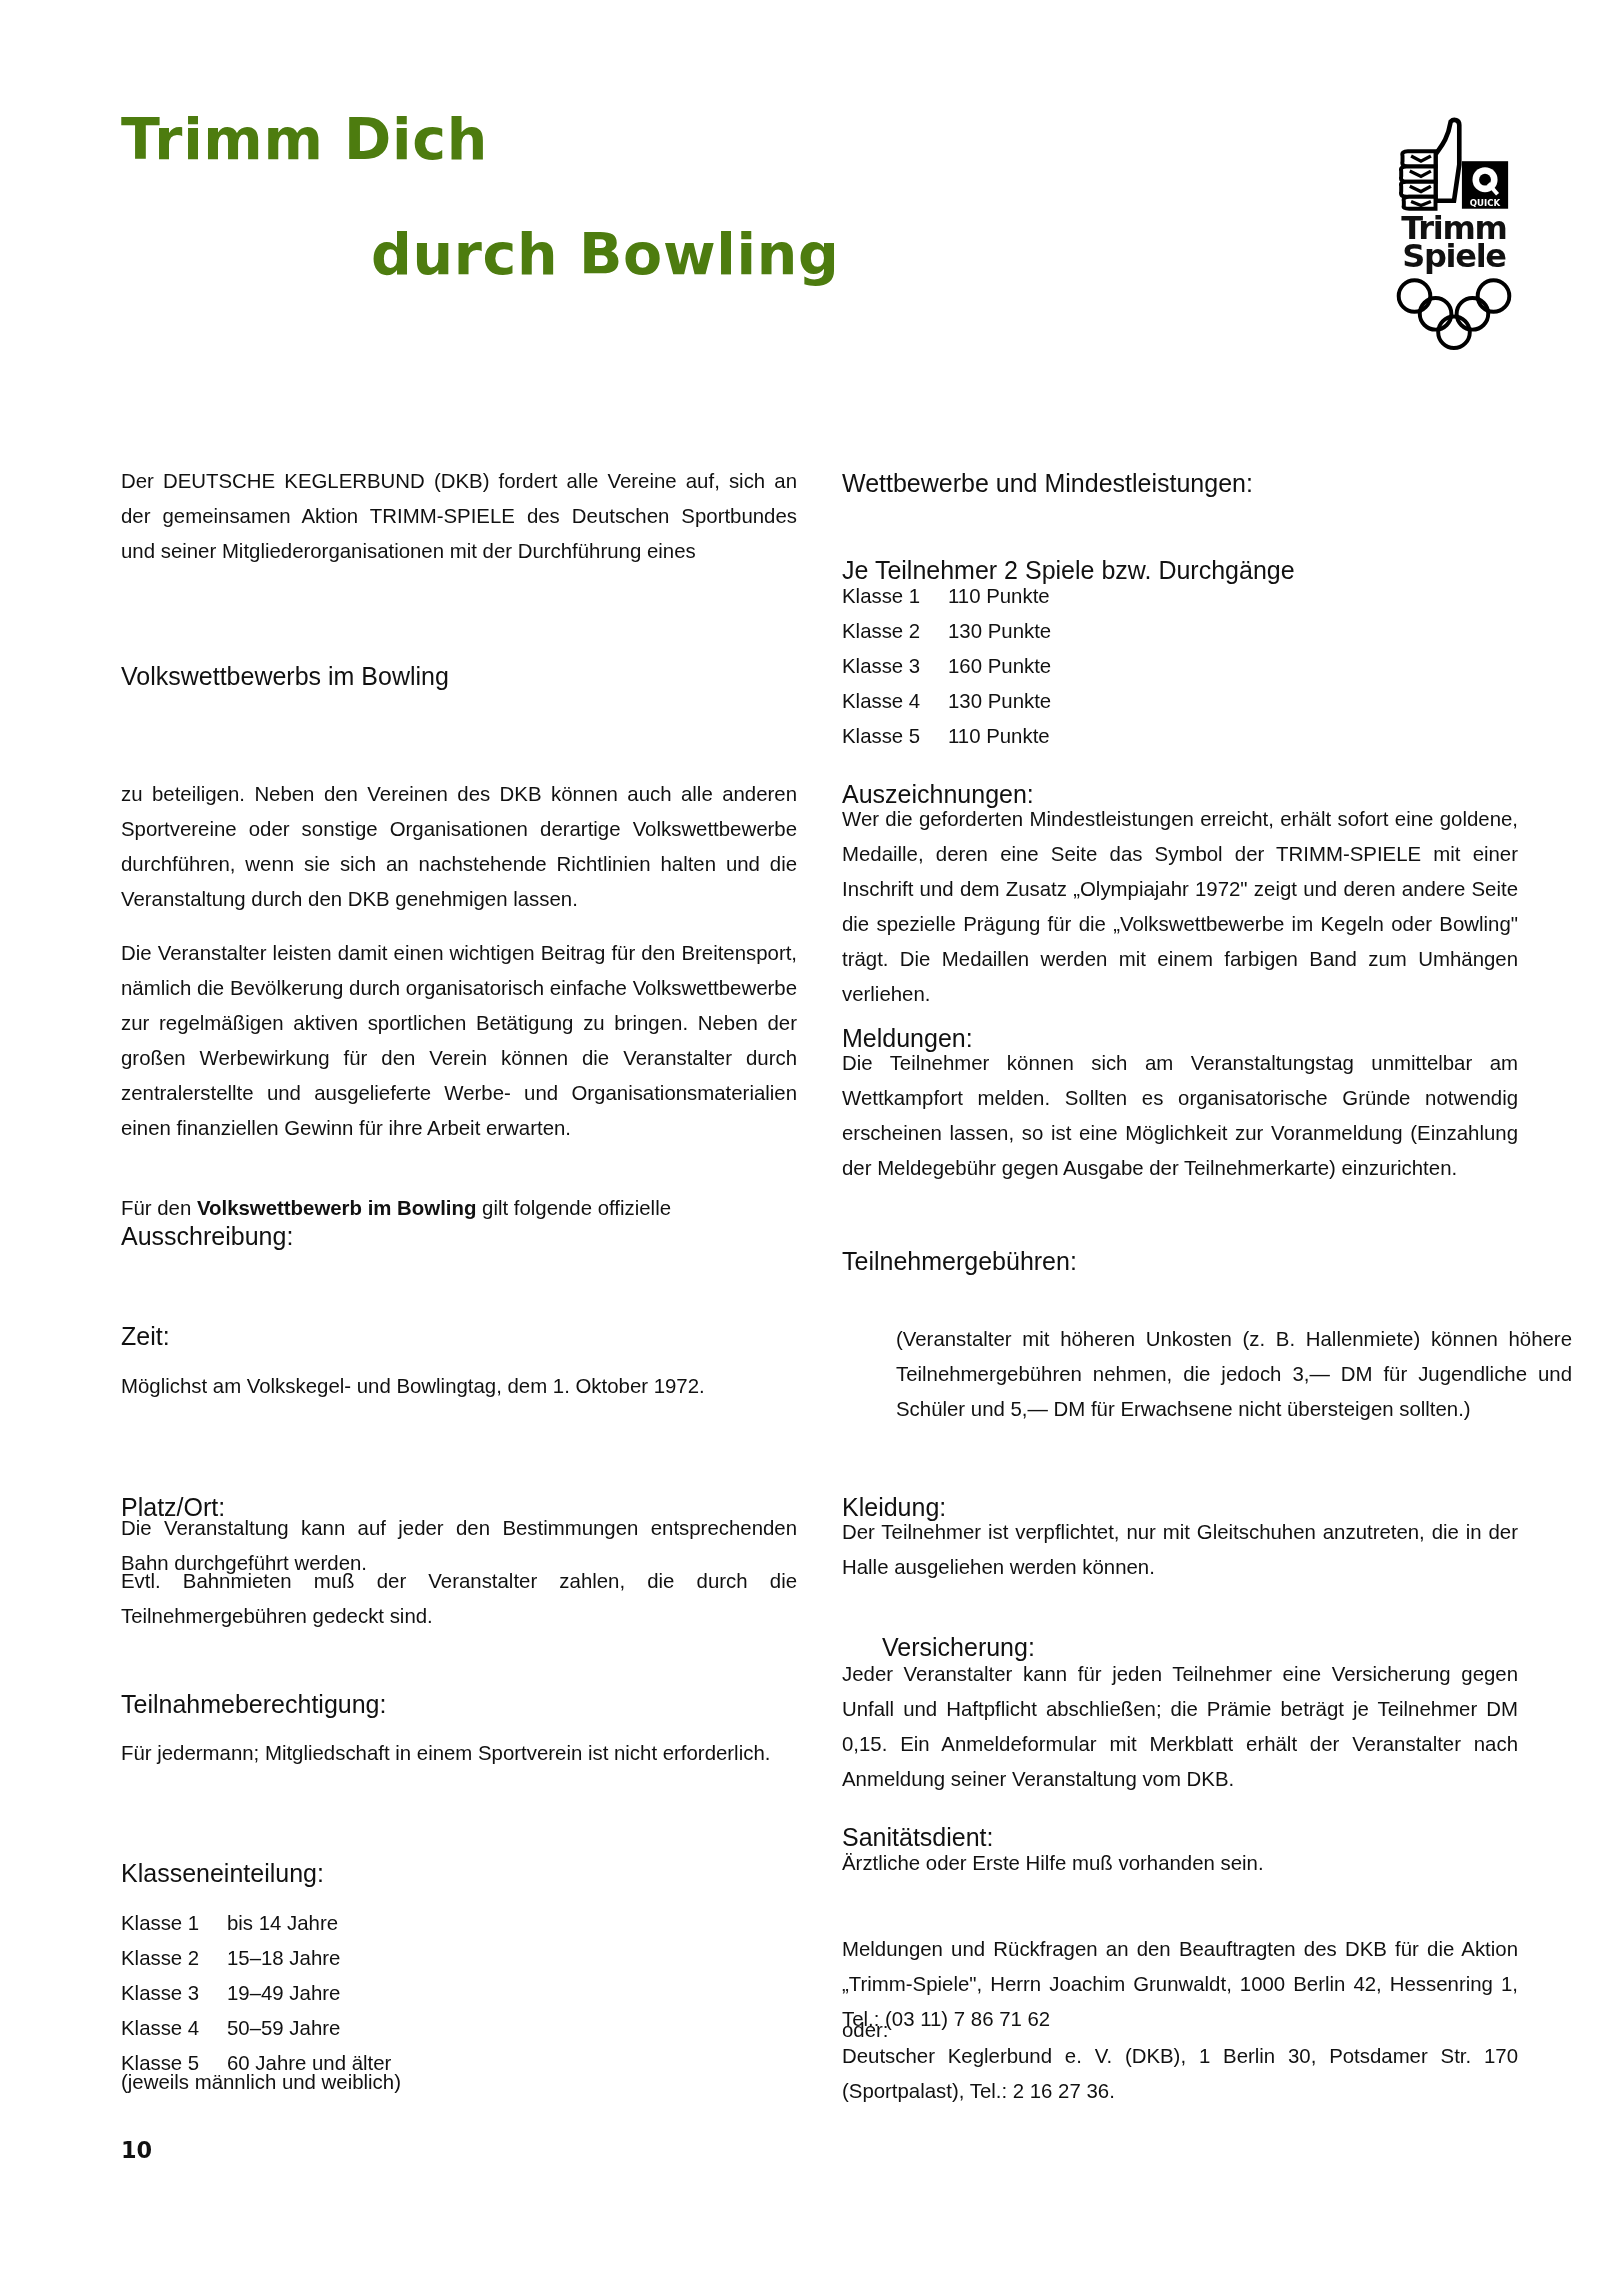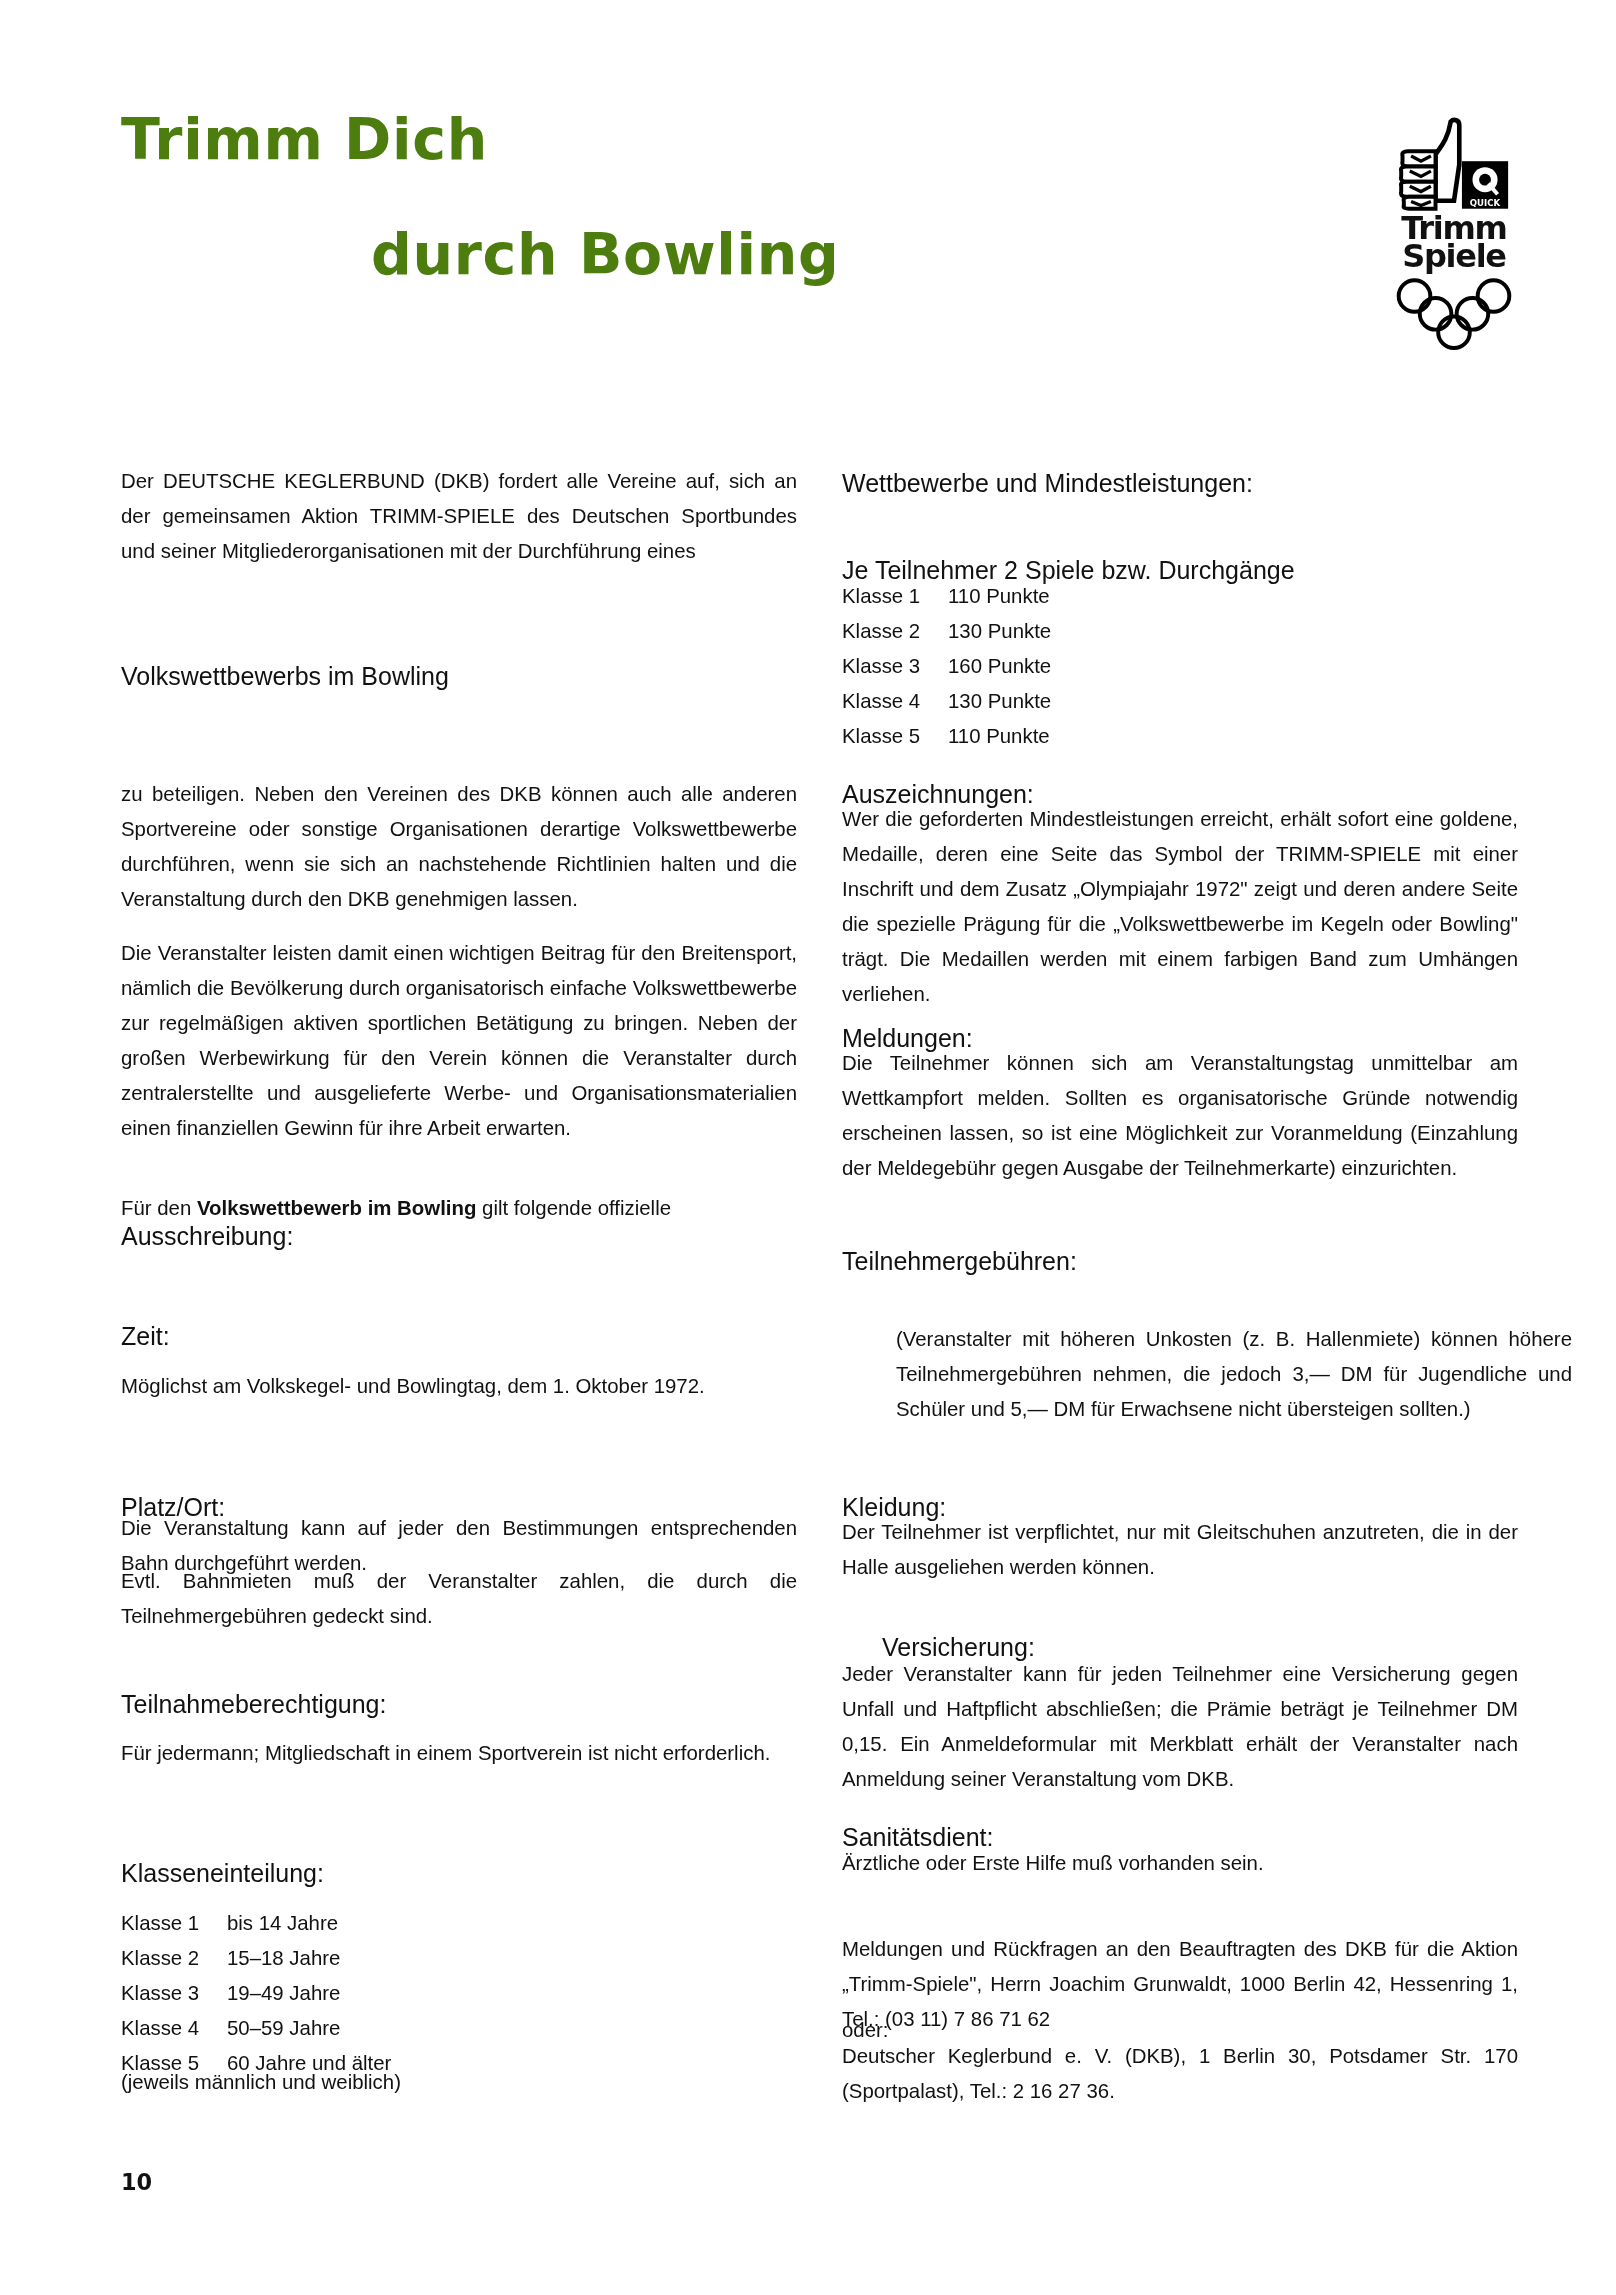--- a/index.html
+++ b/index.html
@@ -6,21 +6,21 @@
   body { width: 1616px; height: 2295px; position: relative; overflow: hidden;
          font-family: "Liberation Sans", sans-serif; color: #111111; }
   .abs { position: absolute; }
   .title { font-family: "DejaVu Sans", sans-serif; font-weight: bold; font-size: 57px; letter-spacing: 0.7px; color: #4d7c0f; }
   .col { position: absolute; width: 676px; font-size: 20.4px; line-height: 35px; }
   .just { text-align: justify; text-align-last: left; }
   .h { font-weight: normal; font-size: 25px; }
   .row { display: flex; }
   .row .k { width: 106px; }
   .fee { display: flex; justify-content: space-between; }
-  .pagenum { font-family: "DejaVu Sans", sans-serif; font-weight: bold; font-size: 22.4px; margin-top: 32px; }
+  .pagenum { font-family: "DejaVu Sans", sans-serif; font-weight: bold; font-size: 22.4px; }
   .logo { position: absolute; left: 1388px; top: 115px; width: 132px; }
   .logo-text { font-family: "DejaVu Sans", sans-serif; font-weight: bold; font-size: 32px; line-height: 28px; text-align: center; letter-spacing: -1.3px; }
 </style>
 </head>
 <body>
 
 <div class="abs title" style="left:121px; top:106px;">Trimm Dich</div>
 <div class="abs title" style="left:371px; top:221px;">durch Bowling</div>
 
 <div class="logo">

